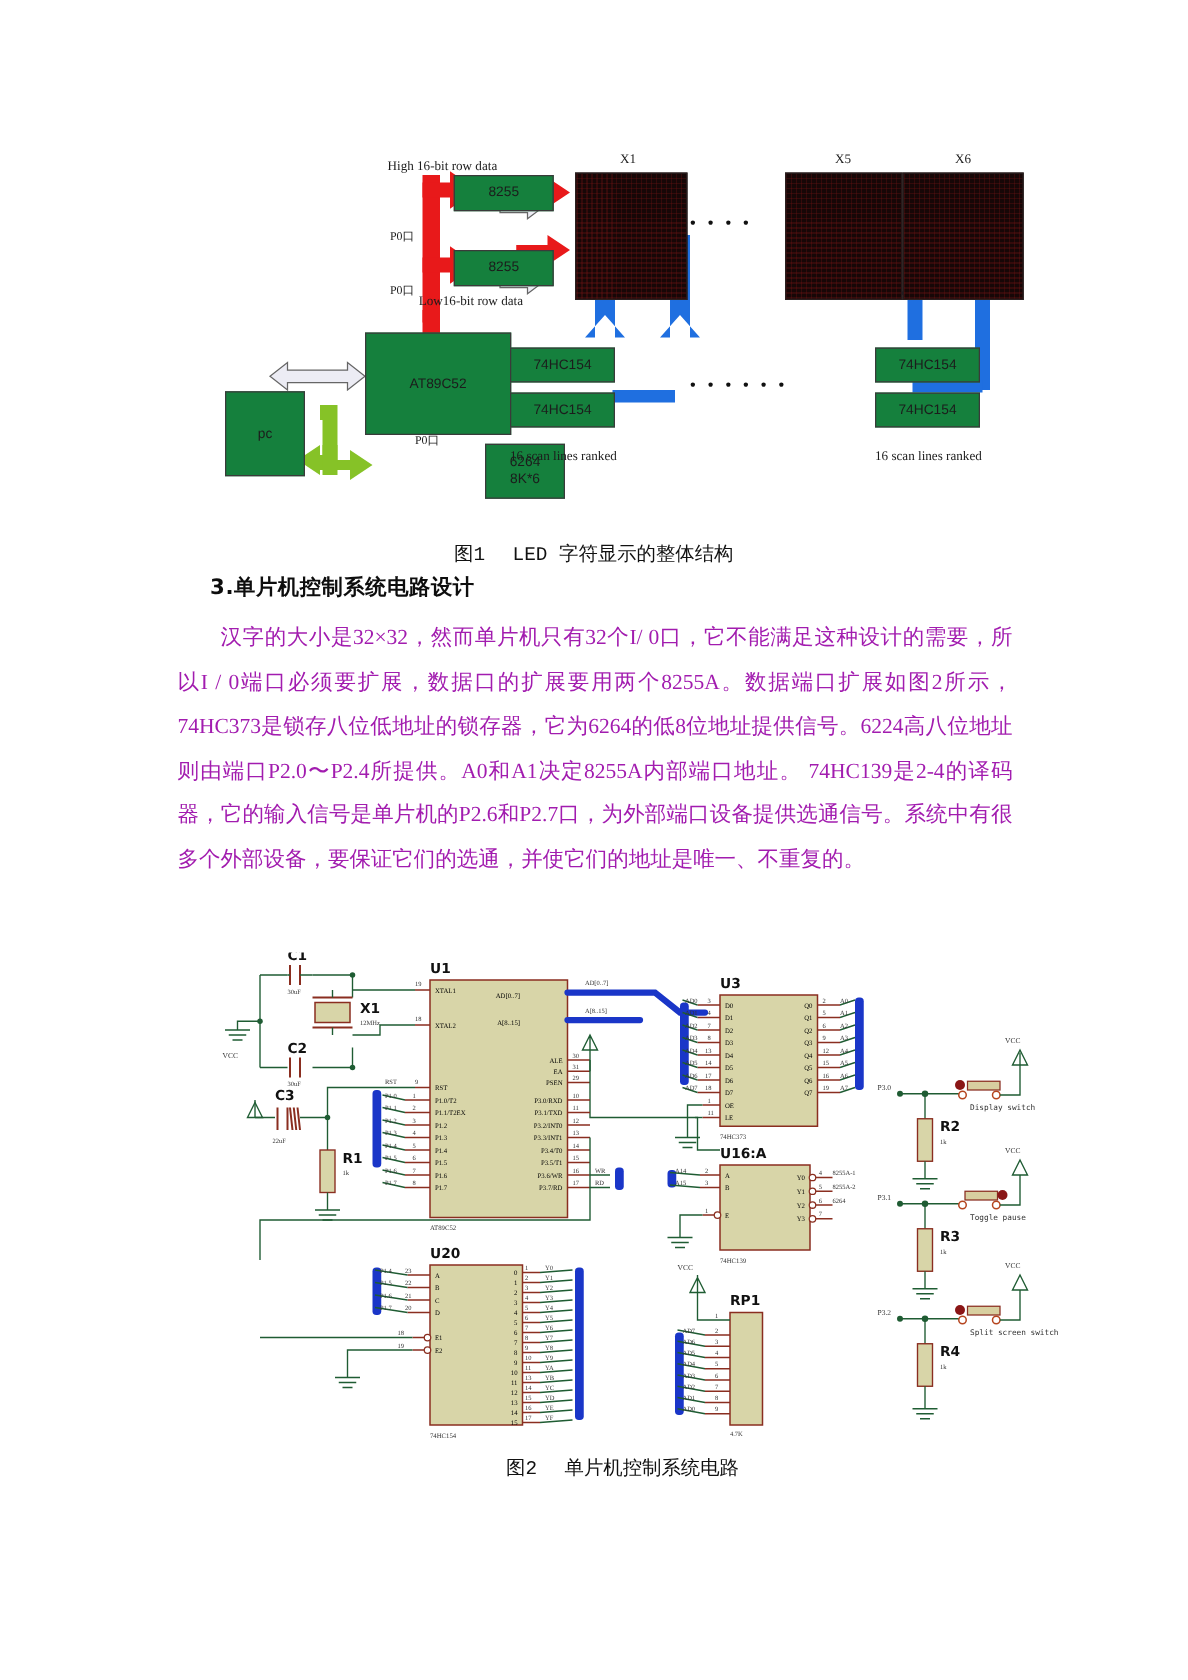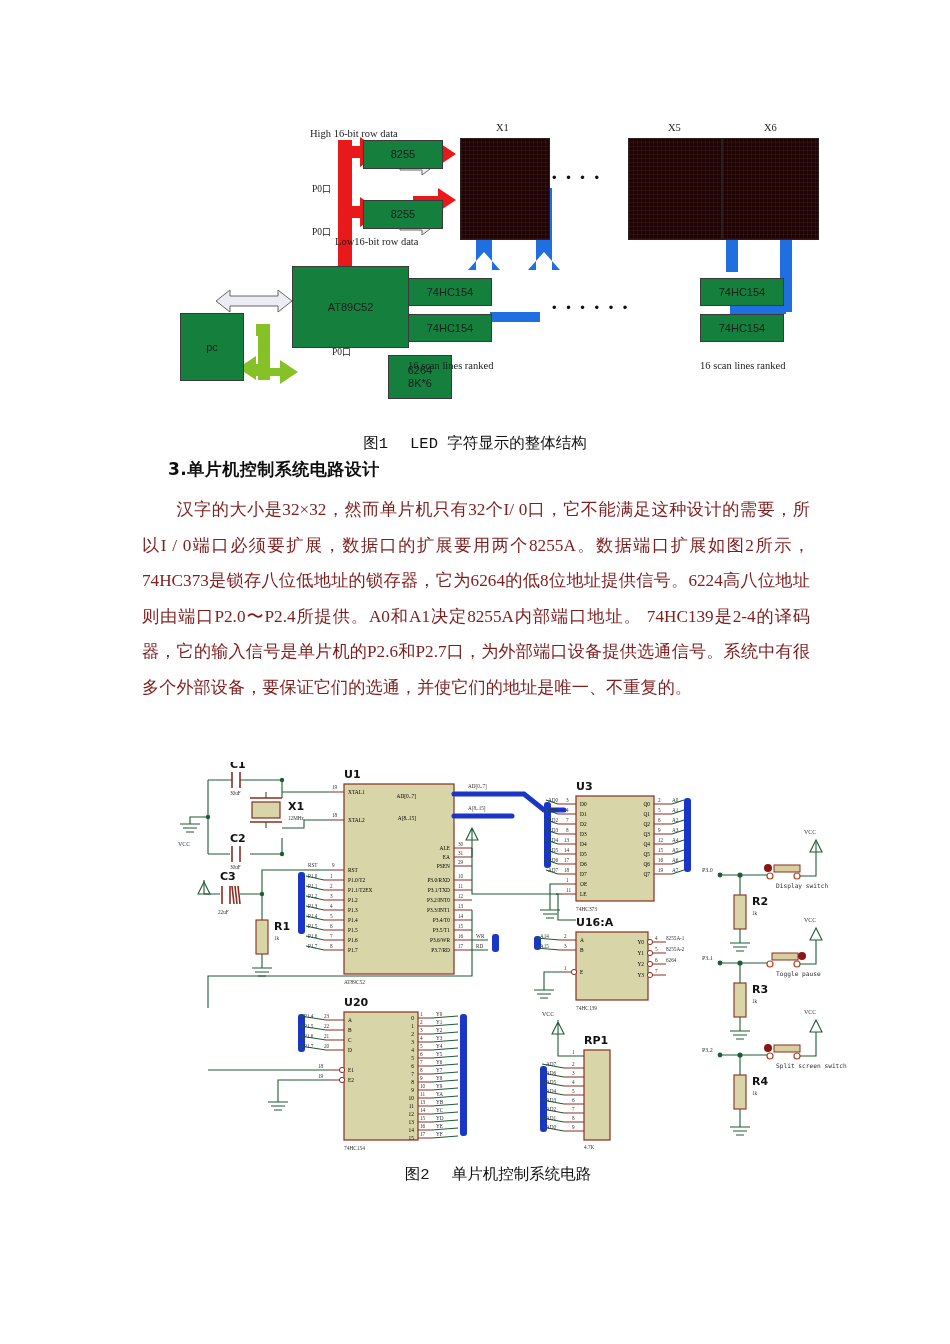--- a/index.html
+++ b/index.html
@@ -31,21 +31,21 @@
 
   
   .caption{position:absolute;width:100%;text-align:center;
            font-family:Liberation Mono, monospace;font-size:15.5px;color:#111;}
   .caption .gap{display:inline-block;width:22px;}
   h3.sec{position:absolute;left:168px;top:458px;margin:0;
          font-family:"DejaVu Sans","Liberation Sans",sans-serif;
          font-size:17px;font-weight:bold;letter-spacing:.5px;color:#0d0d0d;}
   #bodytext{position:absolute;left:142px;top:492px;width:668px;
             font-size:17.2px;line-height:35.5px;text-align:justify;
-            text-justify:inter-ideograph;color:#7f1d1d;}
+            text-justify:inter-ideograph;color:#a21caf;}
   #bodytext p{margin:0;text-indent:2em;}
 
   
   #fig2{position:absolute;left:172px;top:762px;width:778px;height:400px;}
   #fig2 svg{position:absolute;left:0;top:0;}
   .ic{fill:#d8d5a8;stroke:#8a2e20;stroke-width:1.2;}
   .wire{stroke:#1f5c33;stroke-width:1.1;fill:none;}
   .pin{stroke:#8a2e20;stroke-width:1.1;fill:none;}
   .bus{stroke:#1a36c8;stroke-width:5;fill:none;stroke-linecap:round;}
   .busstub{fill:#1a36c8;}

